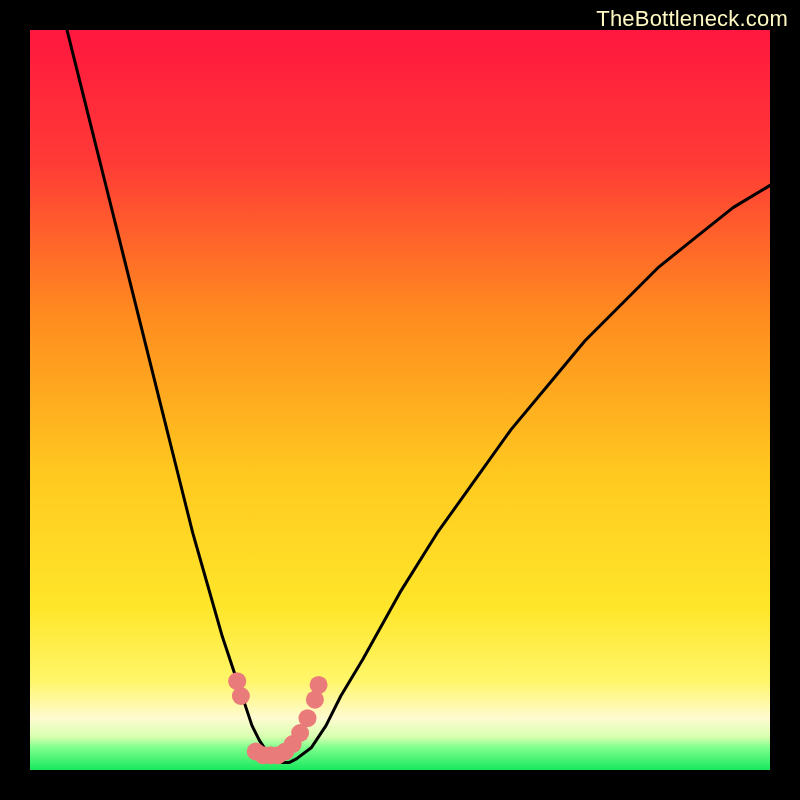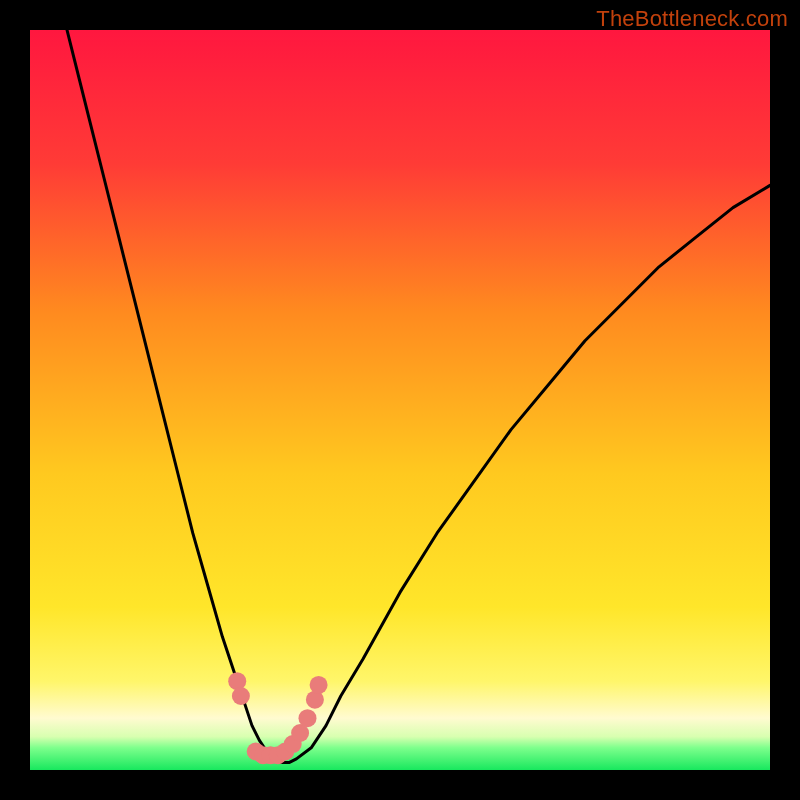--- a/index.html
+++ b/index.html
@@ -23,21 +23,21 @@
     top: 30px;
     width: 740px;
     height: 740px;
   }
   .watermark {
     position: absolute;
     top: 6px;
     right: 12px;
     font-size: 22px;
     font-weight: 500;
-    color: #c2410c;
+    color: #fef9c3;
     letter-spacing: 0.2px;
     user-select: none;
   }
 </style>
 </head>
 <body>
 
 <div class="frame">
 
   <svg class="plot" viewBox="0 0 740 740" preserveAspectRatio="none">

